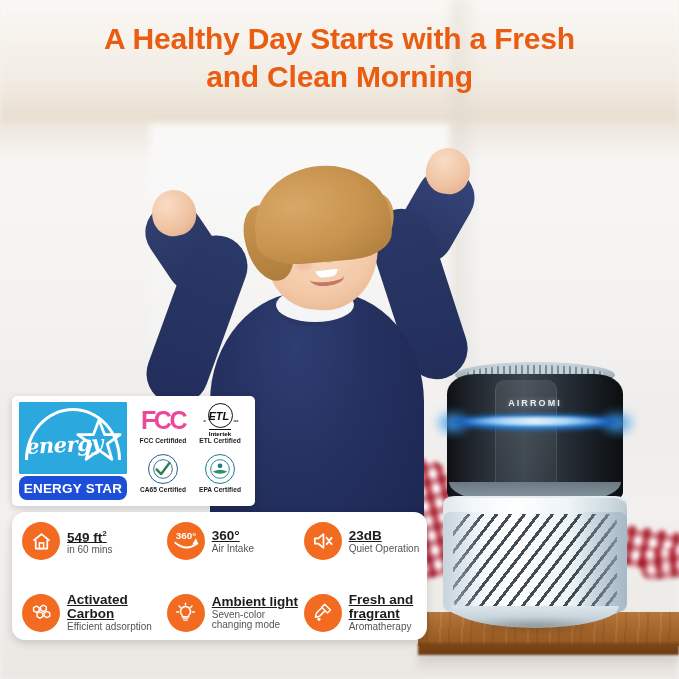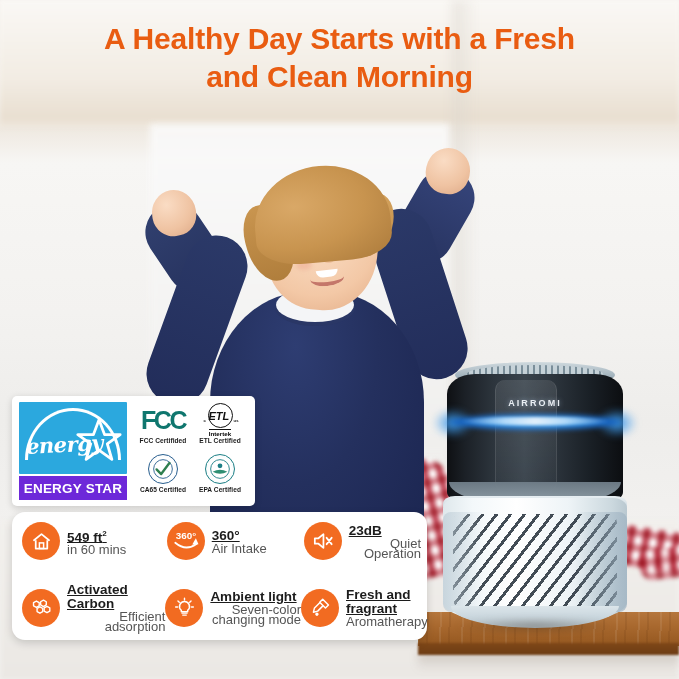--- a/index.html
+++ b/index.html
@@ -309,37 +309,37 @@
     color:#ffffff; font-family:"DejaVu Serif", serif;
     font-style:italic; font-size:21px; font-weight:600;
     letter-spacing:-.5px;
     transform:rotate(-3deg);
   }
   .estar-star {
     position:absolute; right:5px; top:16px; width:46px; height:46px;
     color:#ffffff;
   }
   .estar-band {
-    width:108px; height:24px; background:#6d28d9;
-    display:flex; align-items:center; justify-content:center;
+    width:108px; height:24px; background:#1d4ed8;
+    display:flex; align-items:center; justify-content:center;border-radius:8px;
   }
   .estar-band span {
     color:#ffffff; font-weight:700; font-size:13.5px; letter-spacing:.2px;
   }
   .cert-grid {
     flex:1; display:grid;
     grid-template-columns:1fr 1fr; grid-template-rows:1fr 1fr;
     gap:1px; padding-top:2px;
   }
   .cert-item { display:flex; flex-direction:column; align-items:center; justify-content:flex-start; gap:1px; }
   .cert-art { height:32px; display:flex; align-items:center; justify-content:center; }
   .cert-cap { font-size:6.6px; color:#1b1b1b; font-weight:700; letter-spacing:.05px; white-space:nowrap; }
   .fcc-text {
     font-family:"Liberation Sans", sans-serif;
-    font-weight:700; font-size:25px; line-height:25px; color:#0f766e;
+    font-weight:700; font-size:25px; line-height:25px; color:#ec4899;
     letter-spacing:-2.4px;
   }
   .etl-wrap { display:flex; flex-direction:column; align-items:center; }
   .etl-circle {
     width:25px; height:25px; border:1.6px solid #111; border-radius:50%;
     display:flex; align-items:center; justify-content:flex-start;
     font-weight:700; font-size:11px; color:#111; font-style:italic;
     position:relative;
   }
   .etl-c, .etl-us { position:absolute; font-size:4.2px; font-style:normal; font-weight:700; }
@@ -380,21 +380,21 @@
     display:flex; align-items:center; justify-content:center;
     color:#ffffff;
   }
   .ft-main {
     font-size:13.5px; font-weight:700; color:#1c1c1c; line-height:14px;
     white-space:nowrap;
     text-decoration:underline;
   }
   .ft-main.two { white-space:normal; }
   .ft-sub {
-    font-size:13px; color:#555555; line-height:10px; margin-top:1px;text-align:right;
+    font-size:10px; color:#555555; line-height:10px; margin-top:1px;
   }
   .ft-main sup { font-size:8px; vertical-align:super; }
 </style>
 </head>
 <body>
 
 <div id="stage">
 
   <div class="bg-base"></div>
   <div class="bg-ceiling"></div>

